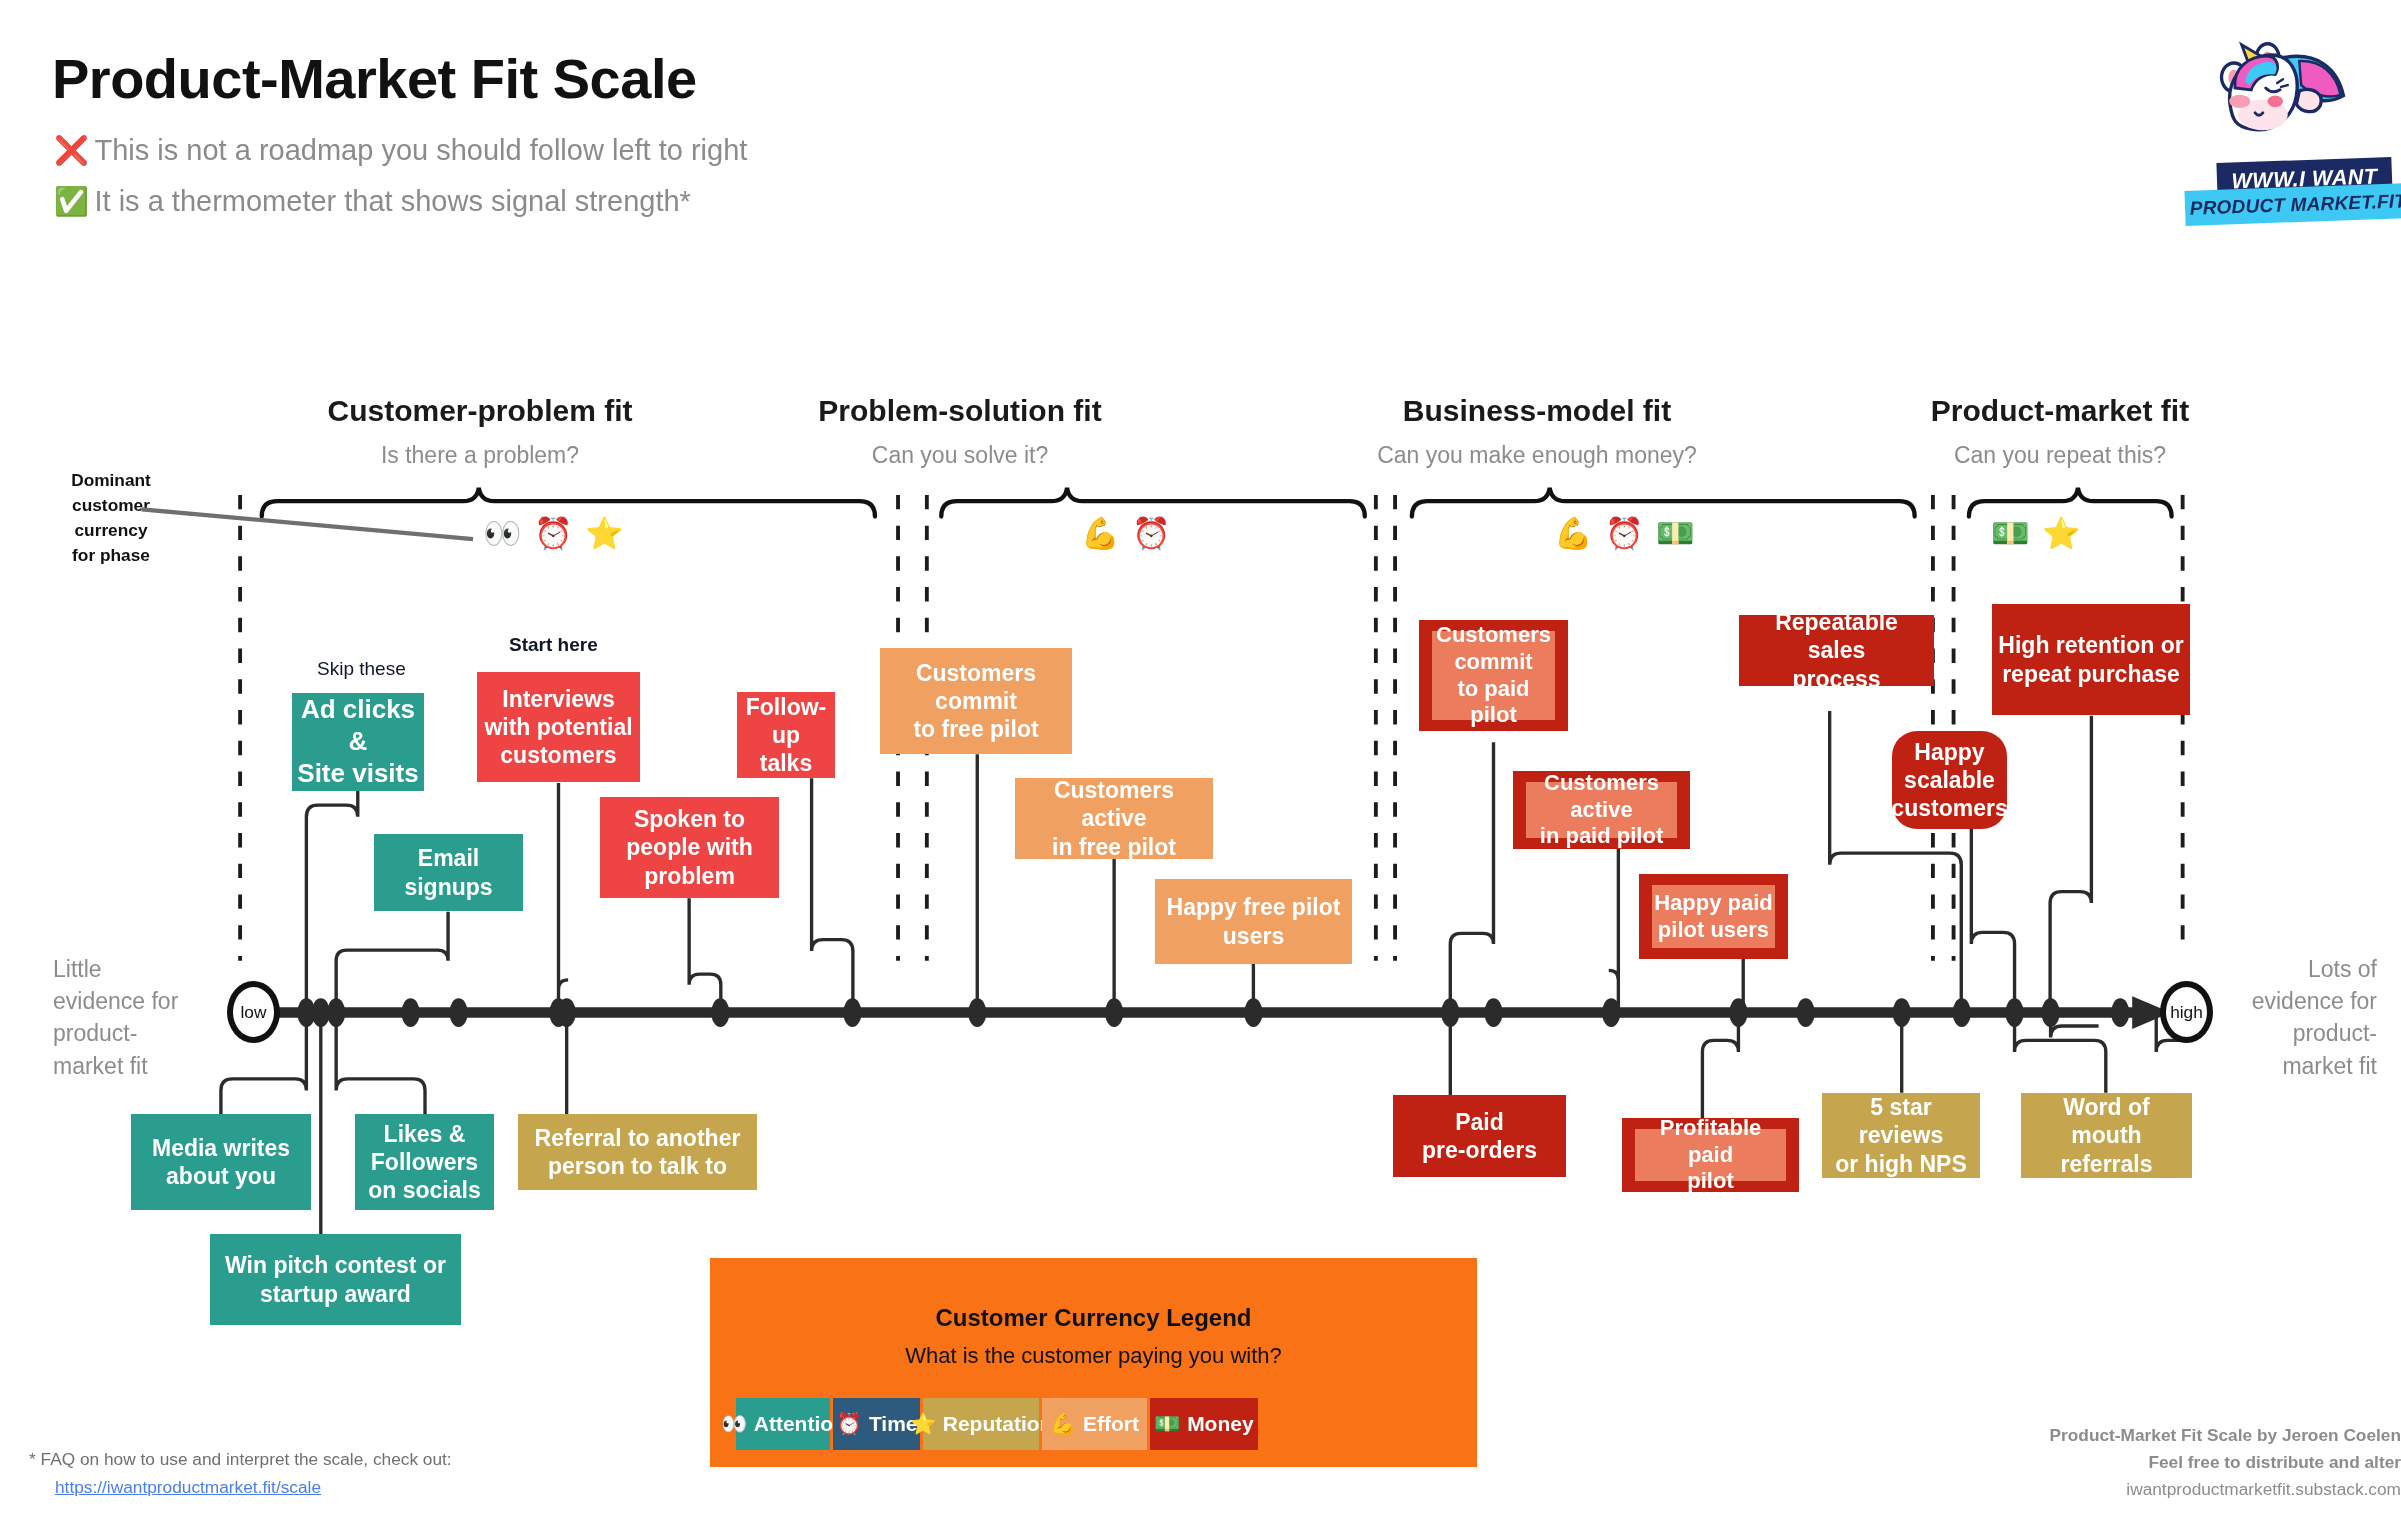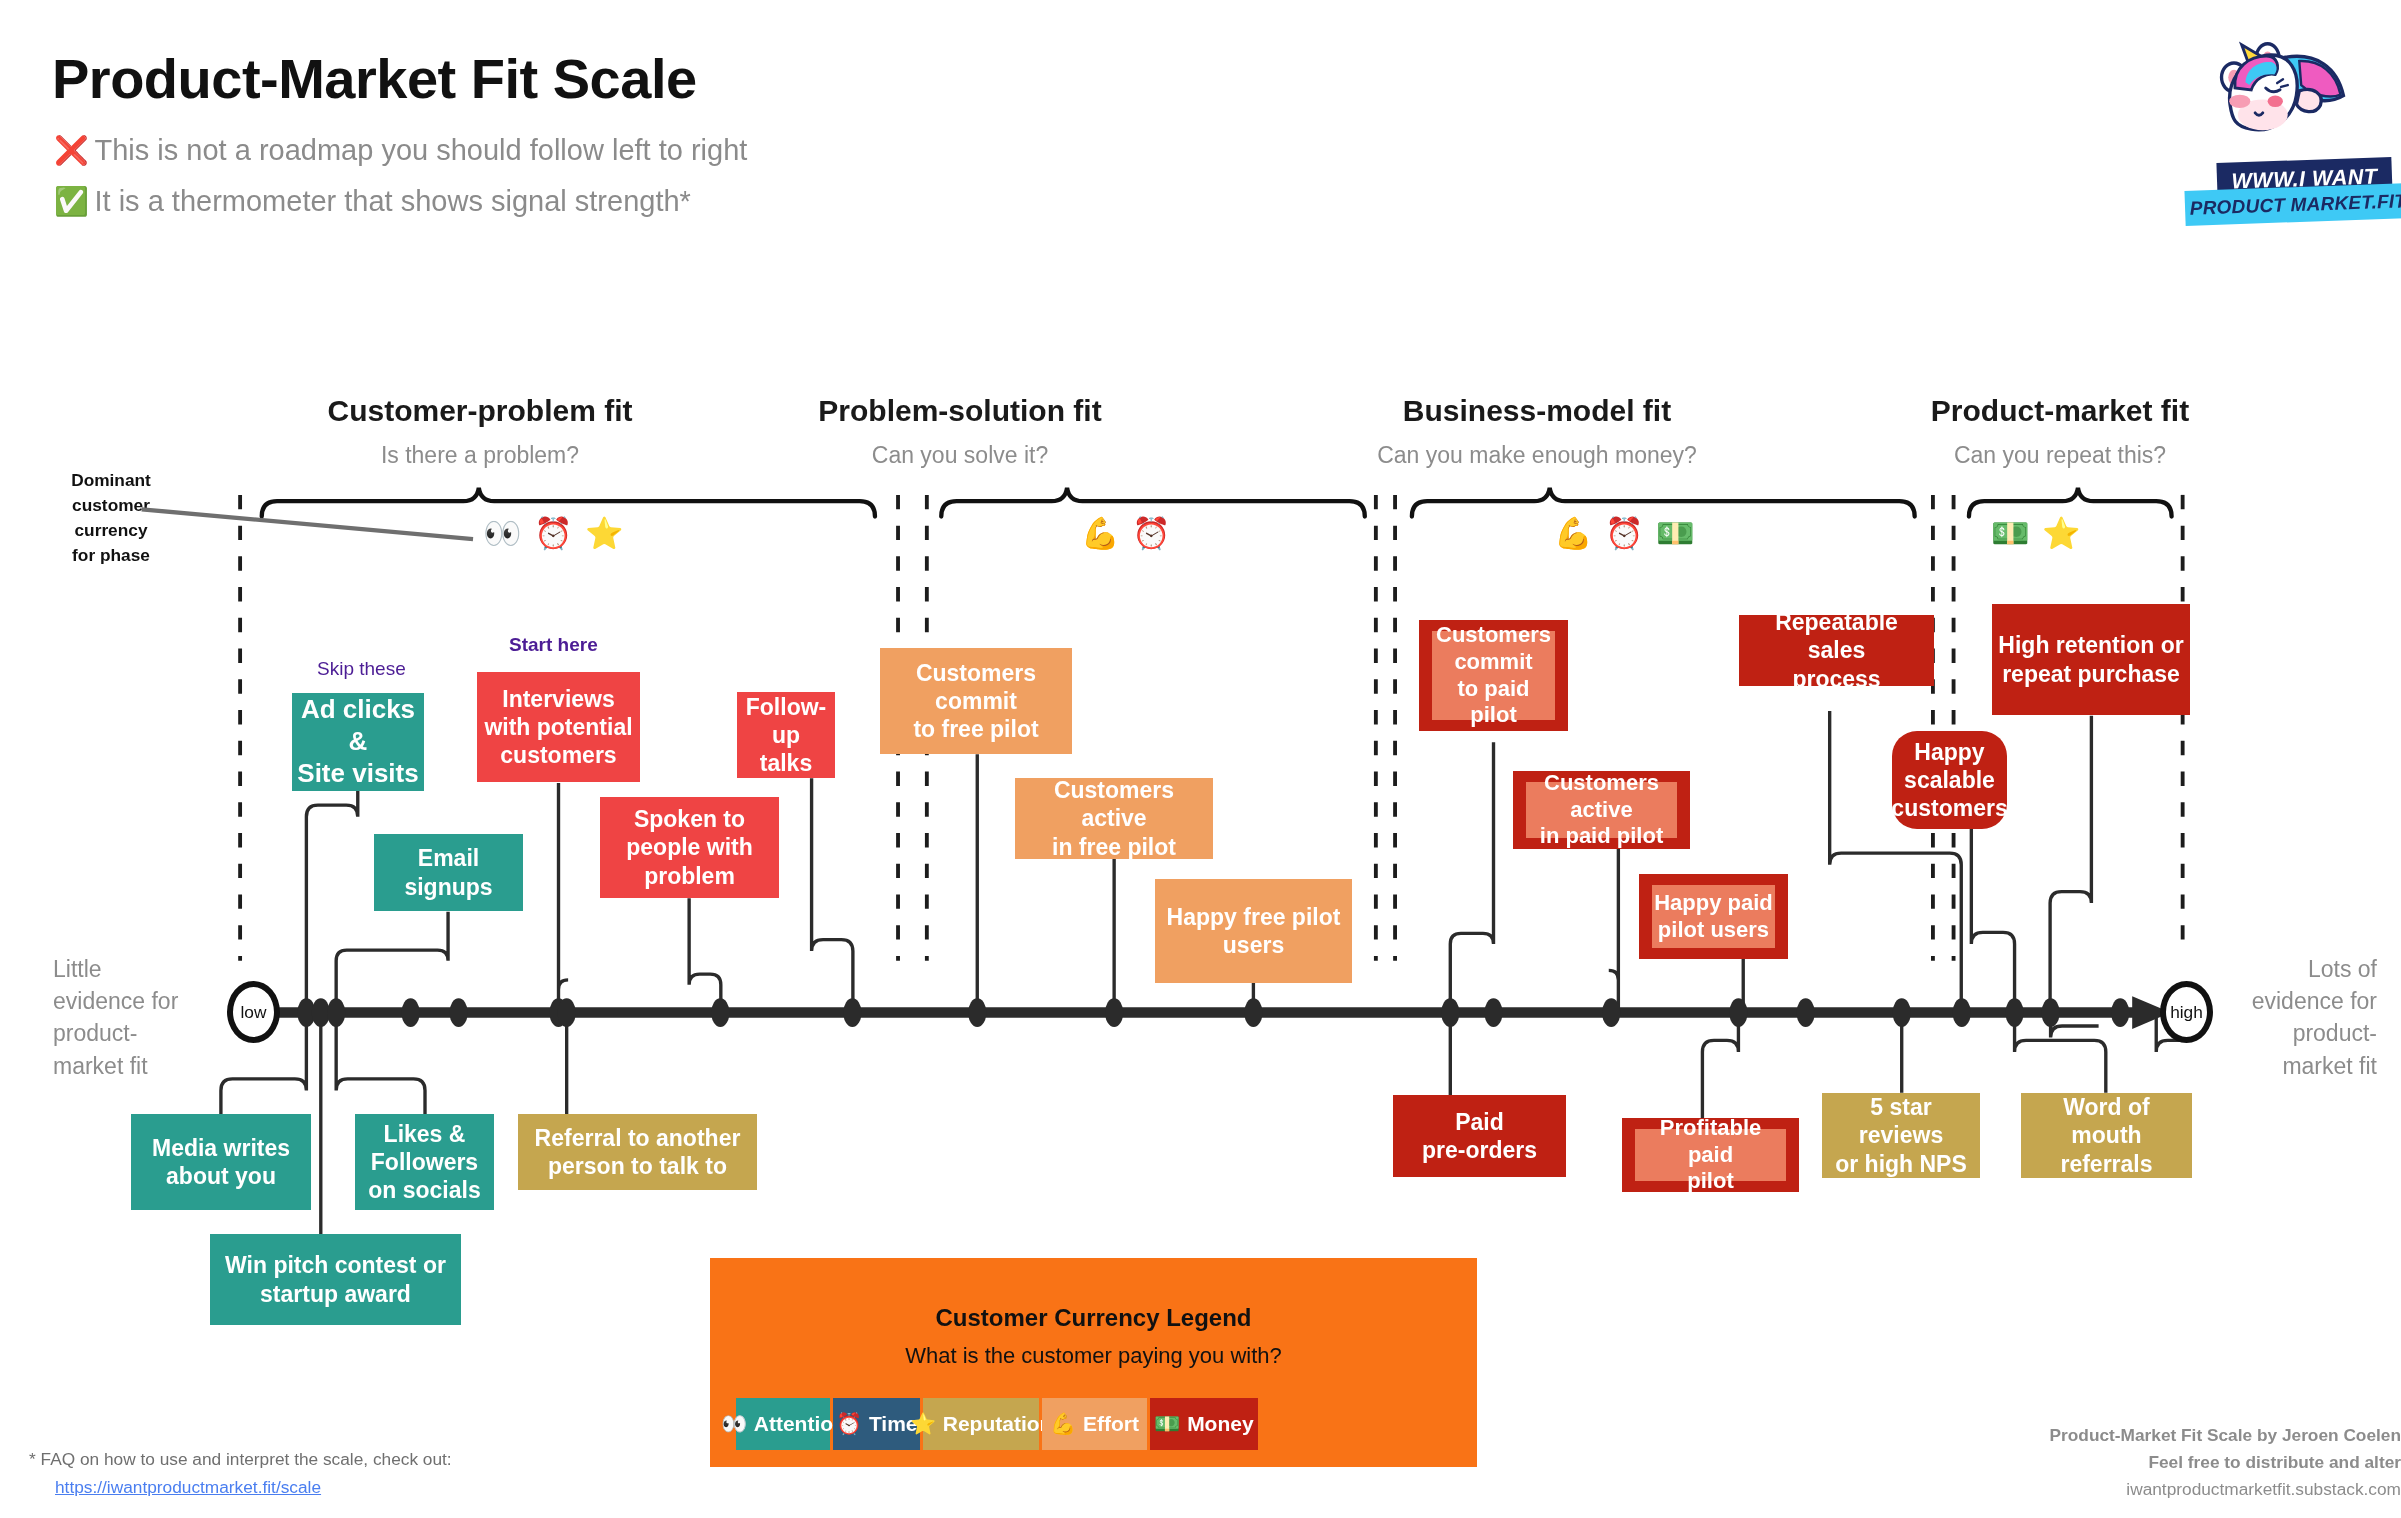--- a/index.html
+++ b/index.html
@@ -78,21 +78,21 @@
   .box.effortmoney {
     background:#bf2113; border:8.6px solid #bf2113;
     box-shadow:inset 0 0 0 0 #000;
   }
   .box.effortmoney > .inner {
     background:#eb7c5e; width:100%; height:100%;
     display:flex; align-items:center; justify-content:center;
   }
 
   .annot {
-    position:absolute; font-size:19px; color:#4c1d95; white-space:nowrap; z-index:7;
+    position:absolute; font-size:19px; color:#0f172a; white-space:nowrap; z-index:7;
   }
   .annot.bold { font-weight:bold; }
 
   
   .side-label {
     position:absolute; font-size:23px; color:#8c8c8c; line-height:1.4;
   }
   .side-label.left  { left:53px; top:953px; width:144px; }
   .side-label.right { left:2233px; top:953px; width:144px; text-align:right; }
 
@@ -369,21 +369,21 @@
     <span style="white-space:pre-line">Customers
 commit
 to free pilot</span>
   </div>
 
   <div class="box effort" style="left:1015px; top:778px; width:198px; height:81px; font-size:23px;">
     <span style="white-space:pre-line">Customers active
 in free pilot</span>
   </div>
 
-  <div class="box effort" style="left:1155px; top:879px; width:197px; height:104px; font-size:23px;">
+  <div class="box effort" style="left:1155px; top:879px; width:197px; height:85px; font-size:23px;">
     <span style="white-space:pre-line">Happy free pilot
 users</span>
   </div>
 
   <div class="box effortmoney" style="left:1419px; top:620px; width:149px; height:111px; font-size:22px;">
     <span class="inner">
         <span style="white-space:pre-line">Customers
 commit
 to paid pilot</span>
       </span>

